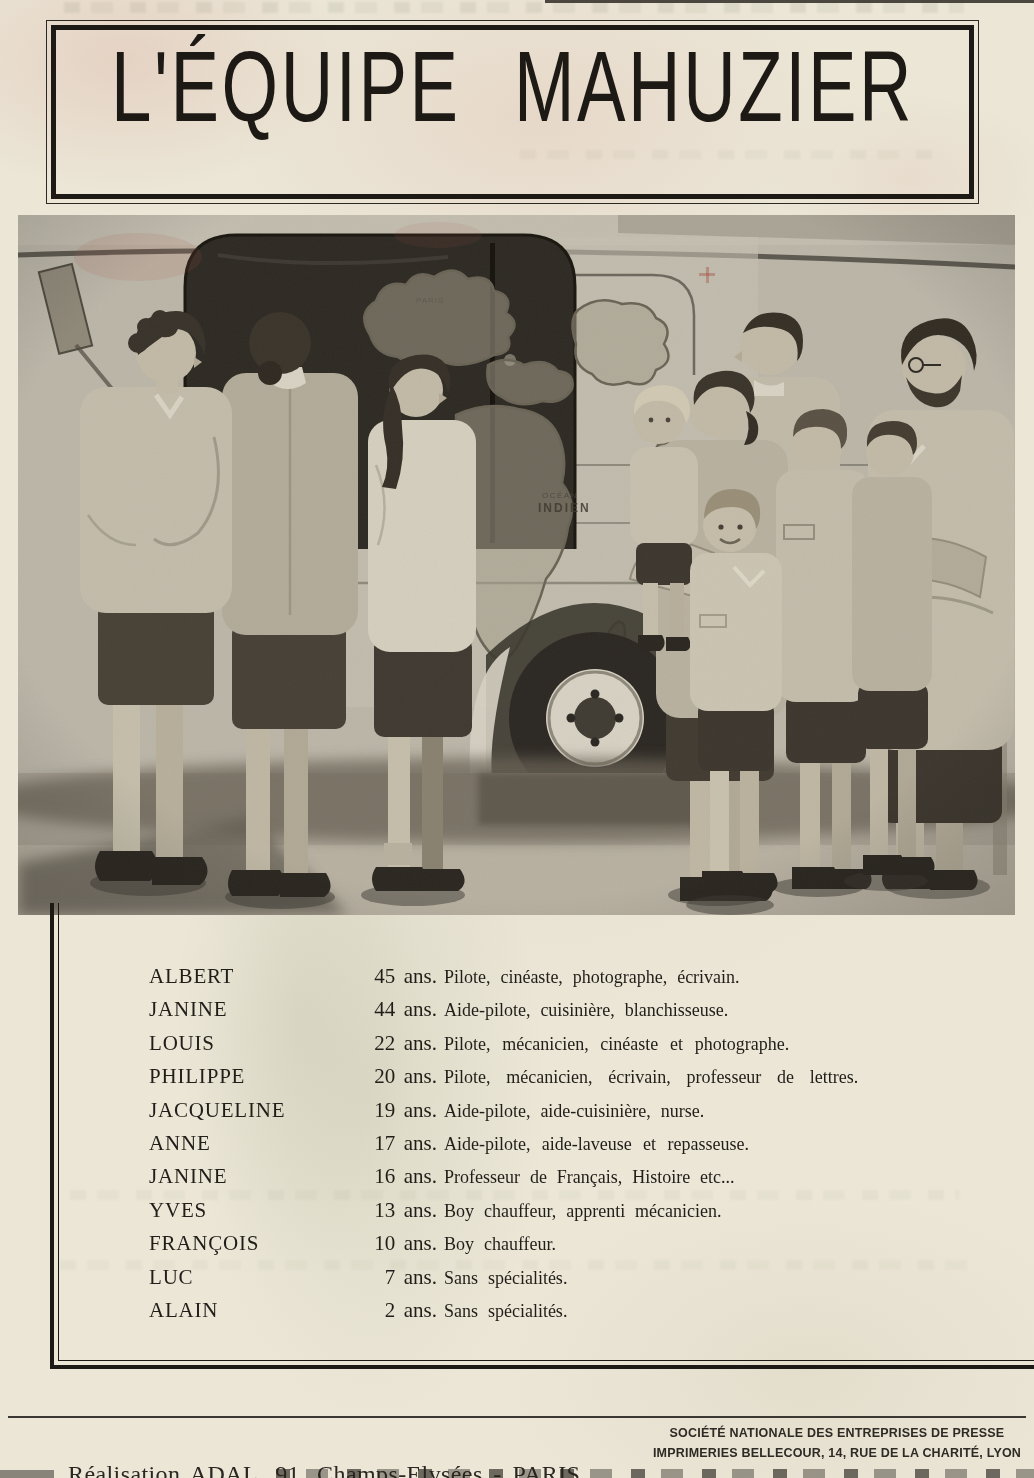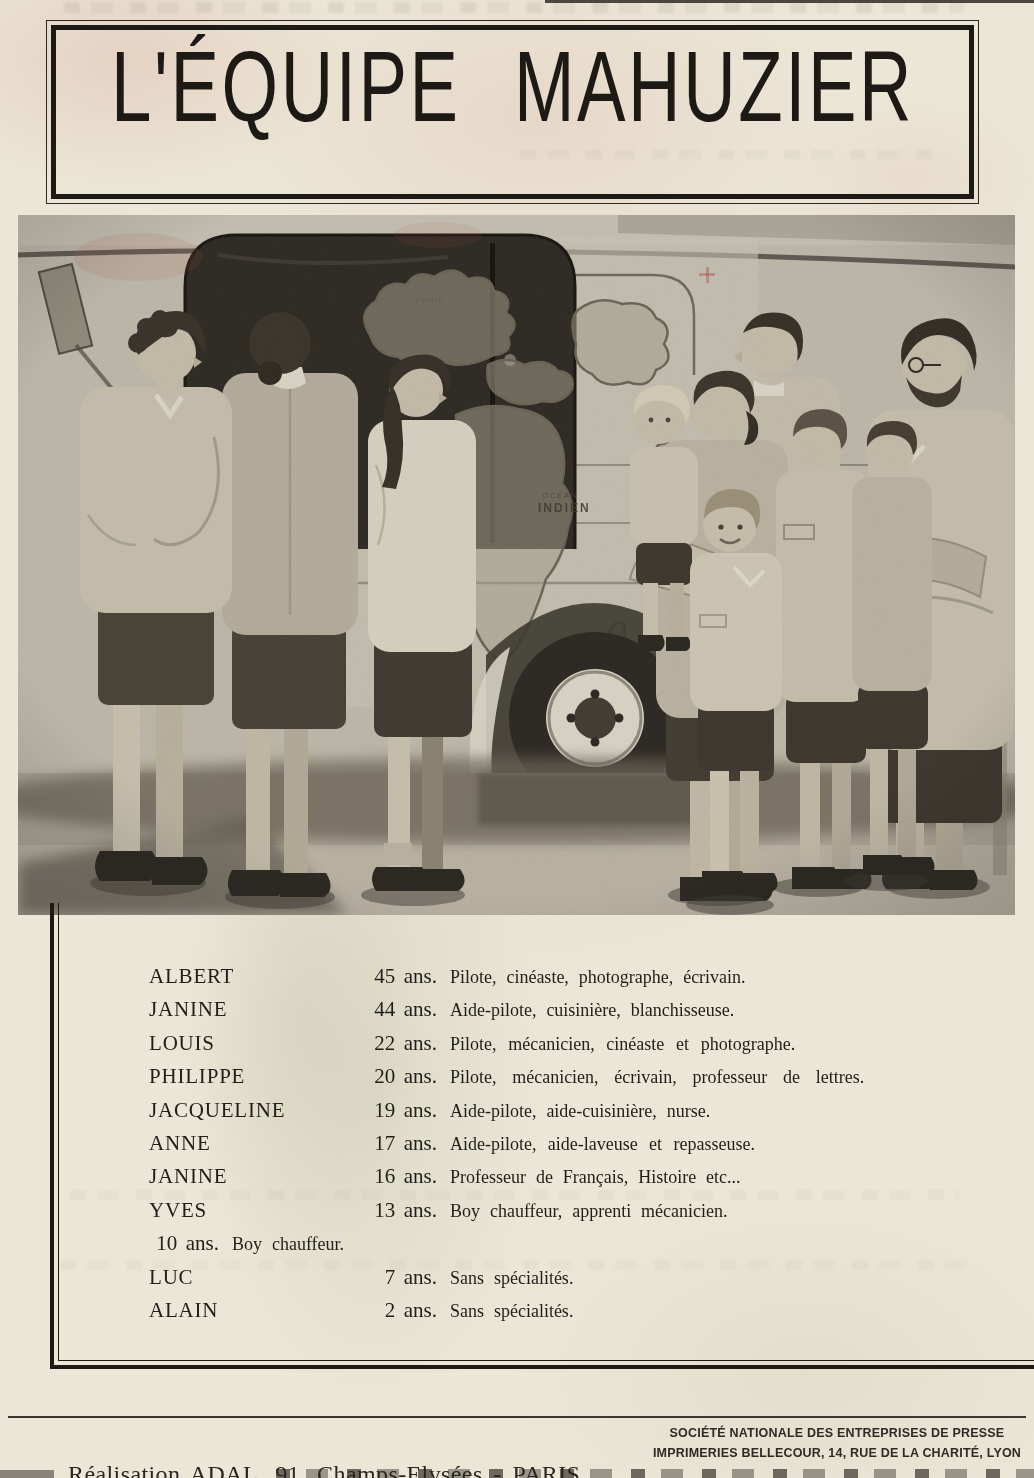--- a/index.html
+++ b/index.html
@@ -57,21 +57,21 @@
     content:"";position:absolute;left:4px;right:4px;bottom:4px;top:0;
     border:1px solid #1d1a16;border-top:none;pointer-events:none;
   }
   .team-list{position:absolute;left:95px;top:57px;width:810px;}
   .row{display:flex;height:33.4px;line-height:33.4px;align-items:baseline;}
   .cell-name{
     width:218px;flex:0 0 218px;font-size:21px;letter-spacing:.8px;color:#211e19;
   }
   .cell-age{
     width:70px;flex:0 0 70px;text-align:right;font-size:21px;color:#211e19;
-    margin-right:13px;word-spacing:.15em;
+    margin-right:7px;word-spacing:.15em;
   }
   .cell-roles{flex:1;font-size:18px;color:#211e19;word-spacing:.30em;}
   .row:nth-child(4) .cell-roles{word-spacing:.62em;}
   .row:nth-child(3) .cell-roles{word-spacing:.40em;}
   .row:nth-child(6) .cell-roles{word-spacing:.38em;}
   
   .footer-rule{position:absolute;left:8px;top:1416px;width:1018px;height:2px;background:#3b3733;}
   .footer-left{
     position:absolute;left:68px;top:1427px;
     font-size:24px;letter-spacing:.4px;color:#2a2722;
@@ -384,20 +384,21 @@
         <span class="cell-name">JANINE</span>
         <span class="cell-age">16 ans.</span>
         <span class="cell-roles">Professeur de Français, Histoire etc...</span>
       </div>
       <div class="row">
         <span class="cell-name">YVES</span>
         <span class="cell-age">13 ans.</span>
         <span class="cell-roles">Boy chauffeur, apprenti mécanicien.</span>
       </div>
       <div class="row">
+        <span class="cell-name">FRANÇOIS</span>
         <span class="cell-age">10 ans.</span>
         <span class="cell-roles">Boy chauffeur.</span>
       </div>
       <div class="row">
         <span class="cell-name">LUC</span>
         <span class="cell-age">7 ans.</span>
         <span class="cell-roles">Sans spécialités.</span>
       </div>
       <div class="row">
         <span class="cell-name">ALAIN</span>

